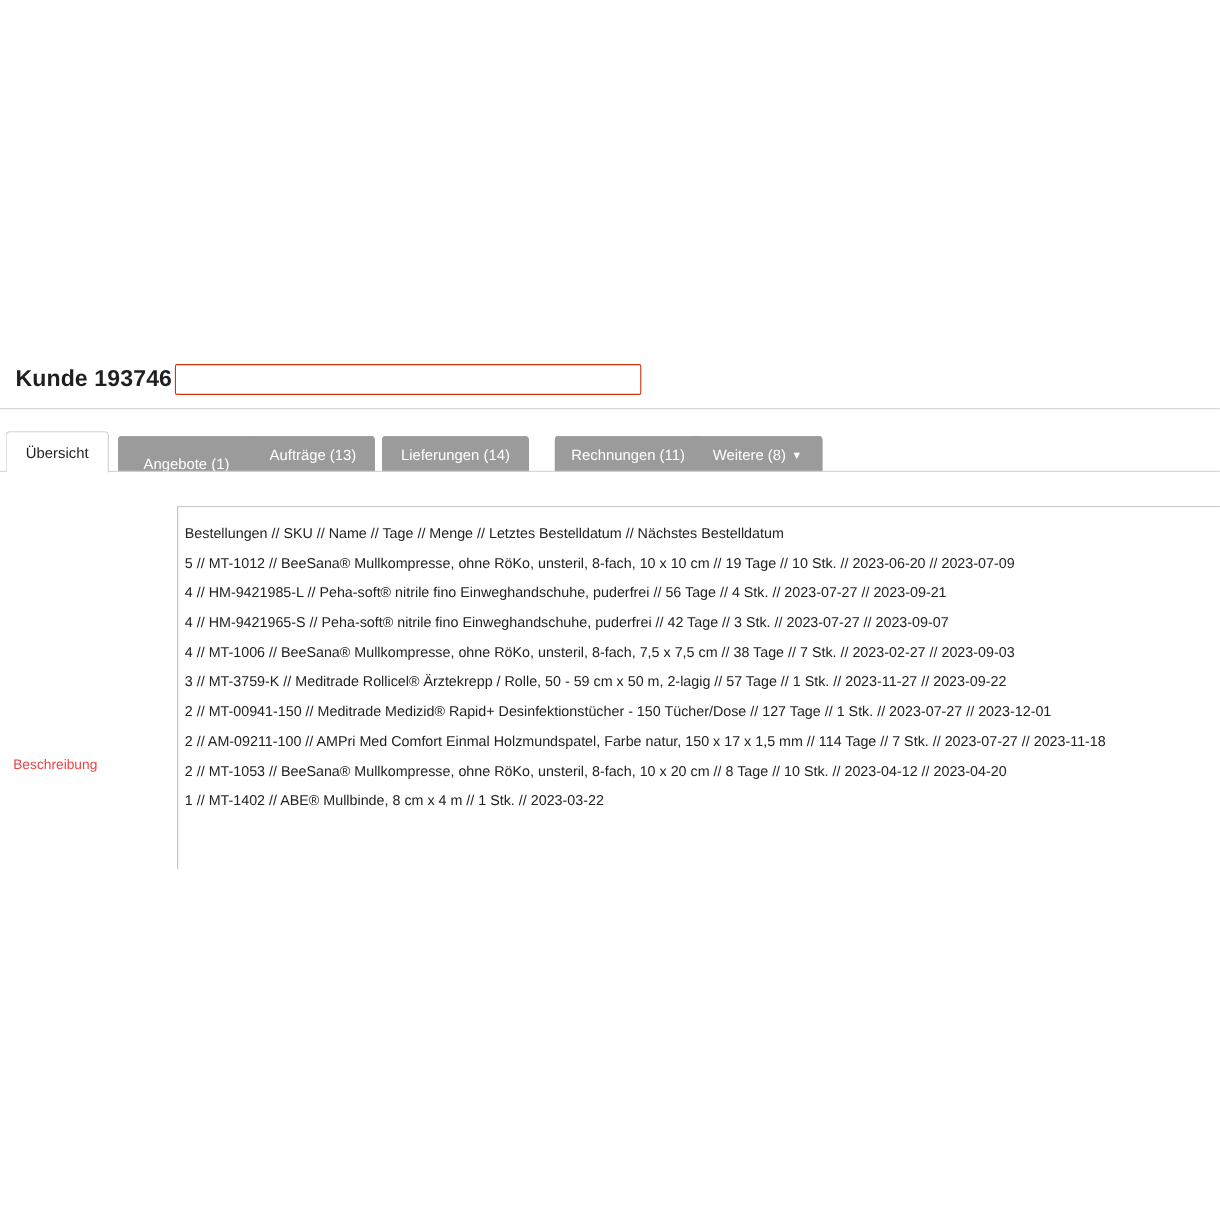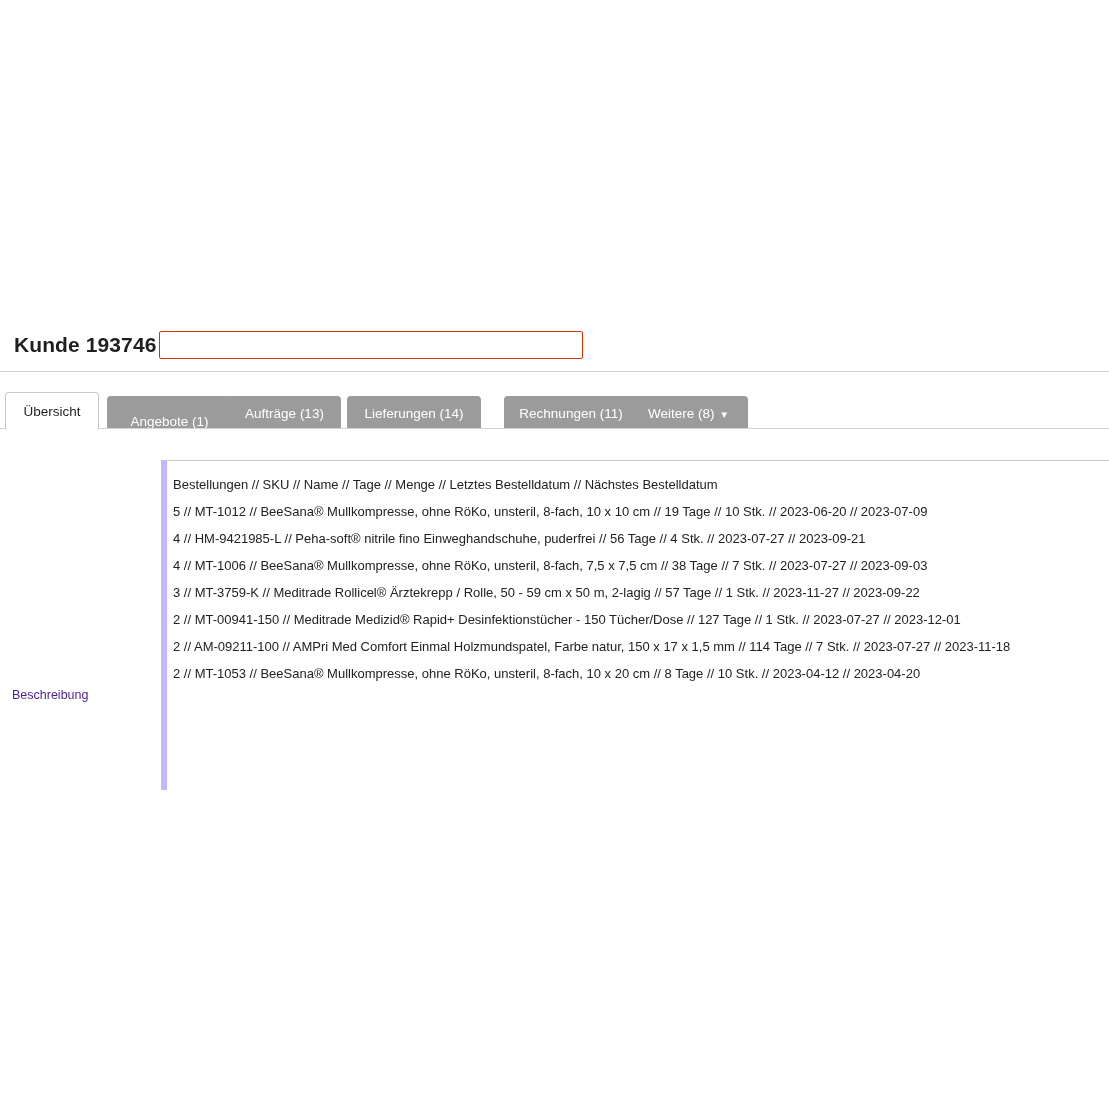--- a/index.html
+++ b/index.html
@@ -128,31 +128,31 @@
     display: inline-block;
     transform: translateY(1px);
   }
 
   
   .desc-label {
     position: absolute;
     left: 12px;
     top: 688px;
     font-size: 12.5px;
-    color: #4c1d95;
+    color: #ef4444;
     text-align: right;
   }
 
   .desc-panel {
     position: absolute;
     left: 161px;
     top: 460px;
     width: 948px;
     height: 330px;
-    border-left: 6px solid #c4b5fd;
+    border-left: 1px solid #c4b5fd;
     border-top: 1px solid #c9c9c9;
     box-sizing: border-box;
     background: #ffffff;
     padding: 10px 0 0 6px;
   }
 
   .desc-line {
     font-size: 13px;
     line-height: 27px;
     color: #222222;
@@ -197,20 +197,22 @@
     </div>
   </div>
   <div class="tabbar-baseline"></div>
 
   <div class="desc-label">Beschreibung</div>
 
   <div class="desc-panel">
     <div class="desc-line header-line">Bestellungen // SKU // Name // Tage // Menge // Letztes Bestelldatum // Nächstes Bestelldatum</div>
     <div class="desc-line">5 // MT-1012 // BeeSana® Mullkompresse, ohne RöKo, unsteril, 8-fach, 10 x 10 cm // 19 Tage // 10 Stk. // 2023-06-20 // 2023-07-09</div>
     <div class="desc-line">4 // HM-9421985-L // Peha-soft® nitrile fino Einweghandschuhe, puderfrei // 56 Tage // 4 Stk. // 2023-07-27 // 2023-09-21</div>
-    <div class="desc-line">4 // MT-1006 // BeeSana® Mullkompresse, ohne RöKo, unsteril, 8-fach, 7,5 x 7,5 cm // 38 Tage // 7 Stk. // 2023-07-27 // 2023-09-03</div>
+    <div class="desc-line">4 // HM-9421965-S // Peha-soft® nitrile fino Einweghandschuhe, puderfrei // 42 Tage // 3 Stk. // 2023-07-27 // 2023-09-07</div>
+    <div class="desc-line">4 // MT-1006 // BeeSana® Mullkompresse, ohne RöKo, unsteril, 8-fach, 7,5 x 7,5 cm // 38 Tage // 7 Stk. // 2023-02-27 // 2023-09-03</div>
     <div class="desc-line">3 // MT-3759-K // Meditrade Rollicel® Ärztekrepp / Rolle, 50 - 59 cm x 50 m, 2-lagig // 57 Tage // 1 Stk. // 2023-11-27 // 2023-09-22</div>
     <div class="desc-line">2 // MT-00941-150 // Meditrade Medizid® Rapid+ Desinfektionstücher - 150 Tücher/Dose // 127 Tage // 1 Stk. // 2023-07-27 // 2023-12-01</div>
     <div class="desc-line">2 // AM-09211-100 // AMPri Med Comfort Einmal Holzmundspatel, Farbe natur, 150 x 17 x 1,5 mm // 114 Tage // 7 Stk. // 2023-07-27 // 2023-11-18</div>
     <div class="desc-line">2 // MT-1053 // BeeSana® Mullkompresse, ohne RöKo, unsteril, 8-fach, 10 x 20 cm // 8 Tage // 10 Stk. // 2023-04-12 // 2023-04-20</div>
+    <div class="desc-line">1 // MT-1402 // ABE® Mullbinde, 8 cm x 4 m // 1 Stk. // 2023-03-22</div>
   </div>
 
 </div>
 
 </body></html>

